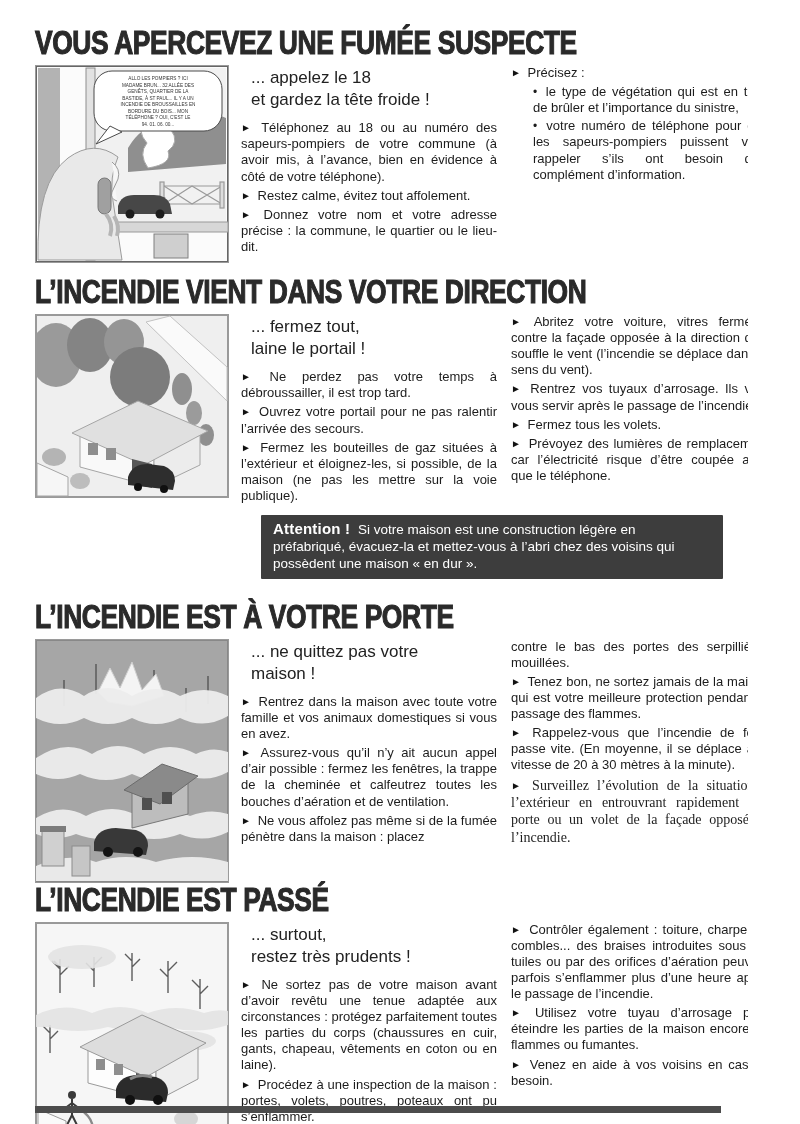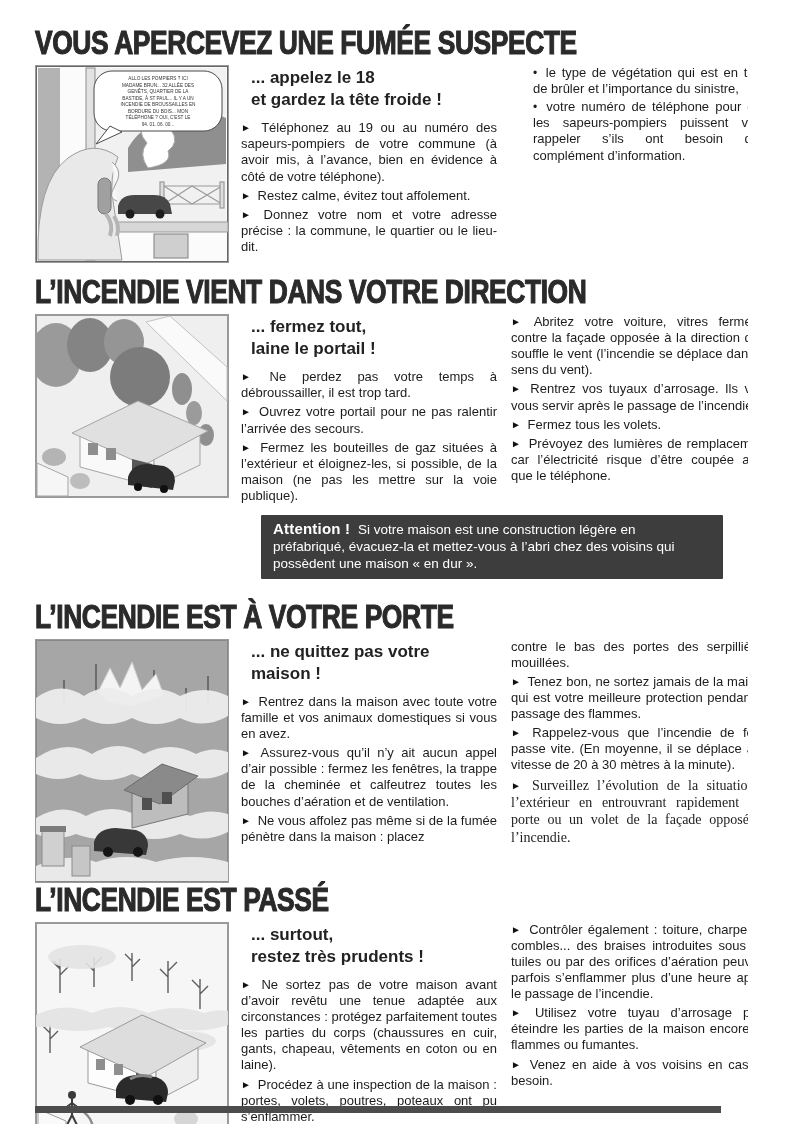--- a/index.html
+++ b/index.html
@@ -10,21 +10,21 @@
   .sec-title { font-weight:bold; font-size:33px; line-height:1.0; color:#2a2a2a;
                letter-spacing:-0.5px; white-space:nowrap;
                transform:scaleX(0.80); transform-origin:left center;
                -webkit-text-stroke:1.1px #2a2a2a; margin:0 0 6px 0; }
 
   .sec-body { display:grid; grid-template-columns:192px 256px 258px;
               column-gap:14px; align-items:start; }
 
   .illus { width:192px; border:1px solid #9a9a9a; background:#f4f4f4; display:block; }
 
-  .subtitle { font-size:17px; font-weight:bold; line-height:1.3; margin:2px 0 9px 10px; color:#222; }
+  .subtitle { font-size:17px; font-weight:normal; line-height:1.3; margin:2px 0 9px 10px; color:#222; }
 
   .bullet { font-size:13px; line-height:1.24; text-align:justify; margin:0 0 3px 0; }
   .bullet .mk { font-size:10px; position:relative; top:-1px; padding-right:3px; color:#111; }
   .subbullet { font-size:13px; line-height:1.24; text-align:justify; margin:0 0 2px 22px; }
   .subbullet .mk { font-size:12px; padding-right:3px; }
   .plain { font-size:13px; line-height:1.24; text-align:justify; margin:0 0 3px 0; }
   .serif { font-family:"Liberation Serif", serif; font-size:14px; }
 
   .attention { background:#3d3d3d; color:#ffffff; margin:8px 0 0 226px; padding:5px 21px 6px 12px;
                font-size:13.5px; line-height:1.25; border-radius:1px; }
@@ -93,26 +93,27 @@
           <text class="bub" x="122" y="53" text-anchor="middle">TÉLÉPHONE ? OUI, C'EST LE</text>
           <text class="bub" x="122" y="59.5" text-anchor="middle">94. 01. 06. 00...</text>
         </g>
       </svg>
 
       <div>
         <div class="subtitle">
           <div>... appelez le 18</div>
           <div>et gardez la tête froide !</div>
         </div>
-        <p class="bullet"><span class="mk">►</span> <span>Téléphonez au 19 ou au numéro des sapeurs-pompiers de votre commune (à avoir mis, à l’avance, bien en évidence à côté de votre téléphone).</span></p>
+        <p class="bullet"><span class="mk">►</span> <span>Téléphonez au 18 ou au numéro des sapeurs-pompiers de votre commune (à avoir mis, à l’avance, bien en évidence à côté de votre téléphone).</span></p>
         <p class="bullet"><span class="mk">►</span> <span>Restez calme, évitez tout affolement.</span></p>
         <p class="bullet"><span class="mk">►</span> <span>Donnez votre nom et votre adresse précise : la commune, le quartier ou le lieu-dit.</span></p>
       </div>
 
       <div>
+        <p class="bullet"><span class="mk">►</span> <span>Précisez :</span></p>
         <p class="subbullet"><span class="mk">•</span> <span>le type de végétation qui est en train de brûler et l’importance du sinistre,</span></p>
         <p class="subbullet"><span class="mk">•</span> <span>votre numéro de téléphone pour que les sapeurs-pompiers puissent vous rappeler s’ils ont besoin d’un complément d’information.</span></p>
       </div>
     </div>
   </div>
 
   <div class="section s2">
     <div class="sec-title">L’INCENDIE VIENT DANS VOTRE DIRECTION</div>
     <div class="sec-body">
       <svg class="illus" width="192" height="182" viewBox="0 0 192 182" aria-hidden="true">

